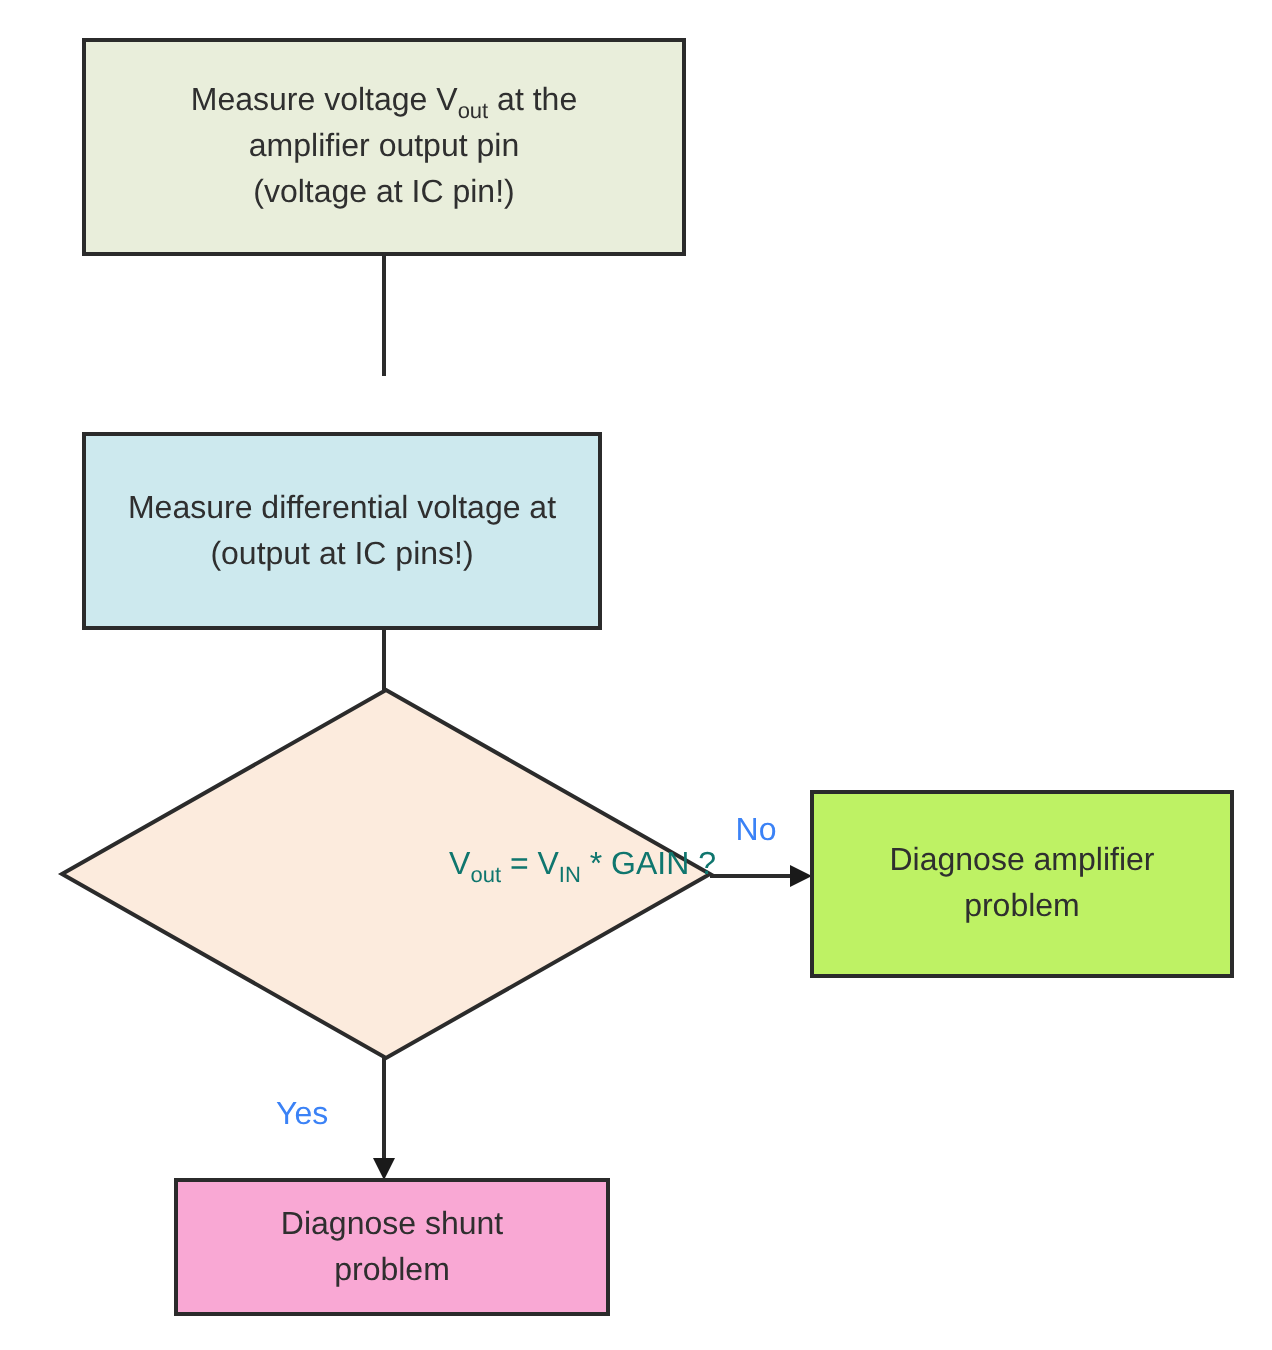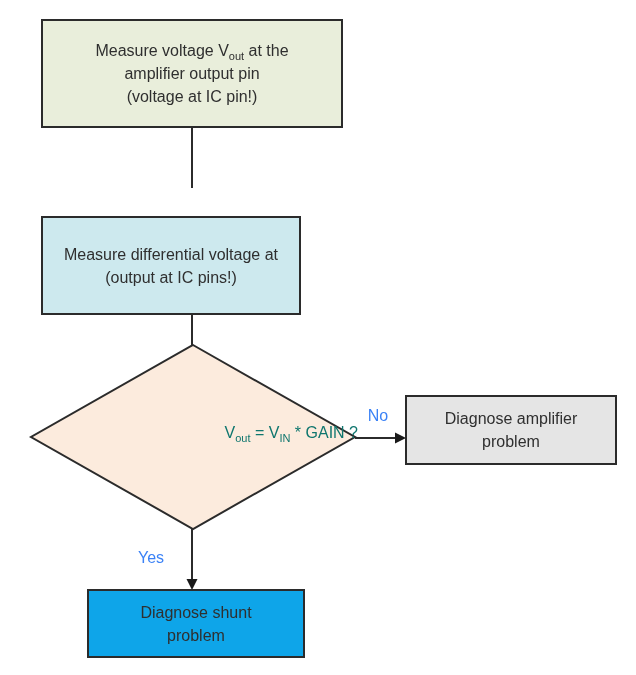--- a/index.html
+++ b/index.html
@@ -43,28 +43,28 @@
     background: #e9eedb;
   }
   .step2 {
     left: 41px; top: 188px;
     width: 260px; height: 99px;
     background: #cde9ee;
     margin-top: 28px;
   }
   .box-no {
     left: 405px; top: 395px;
-    width: 212px; height: 70px;
-    background: #e5e5e5;
+    width: 212px; height: 94px;
+    background: #bef264;
     align-items: center;
   }
   .box-yes {
     left: 87px; top: 589px;
     width: 218px; height: 69px;
-    background: #0ea5e9;
+    background: #f9a8d4;
   }
   .decision-text {
     position: absolute;
     left: 36px; top: 424px;
     width: 322px;
     text-align: right;
     font-size: 16px;
     color: #0f766e;
     white-space: nowrap;
   }

